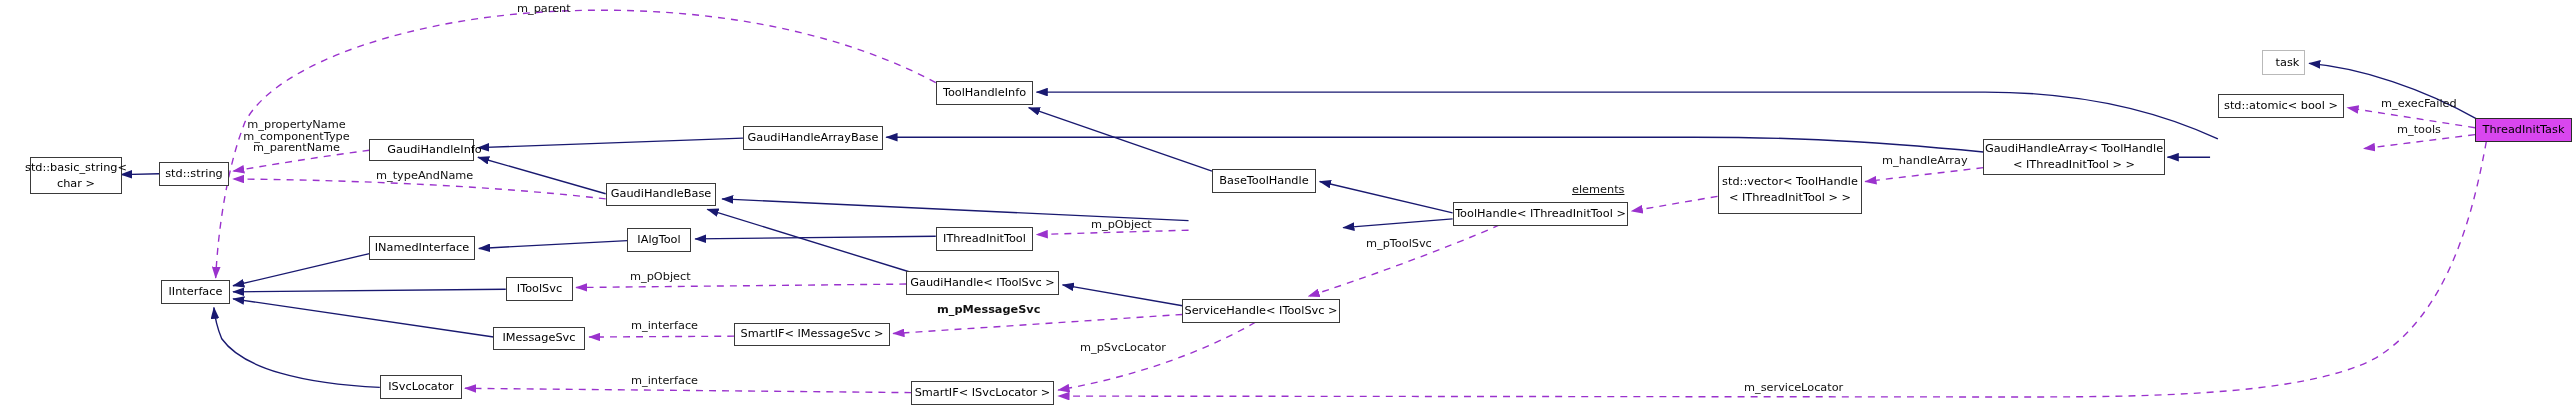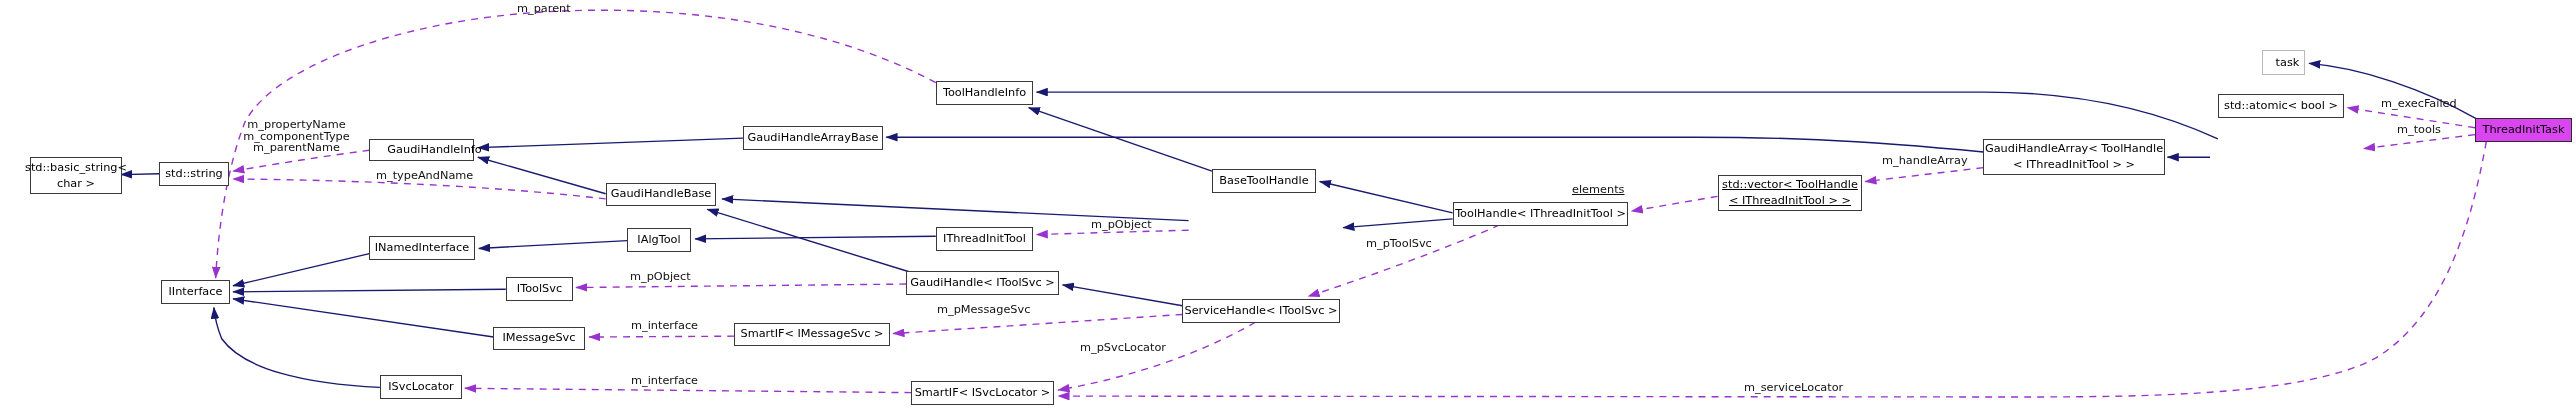--- a/index.html
+++ b/index.html
@@ -83,36 +83,36 @@
   <div class="node" style="left:369px;top:236px;width:106px;height:23.5px;">INamedInterface</div>
   <div class="node" style="left:627px;top:228px;width:64px;height:23.5px;text-align:right;">IAlgTool</div>
   <div class="node" style="left:506px;top:277px;width:67px;height:23.5px;">IToolSvc</div>
   <div class="node" style="left:906px;top:271px;width:153px;height:23.5px;">GaudiHandle&lt; IToolSvc &gt;</div>
   <div class="node" style="left:493px;top:327px;width:92px;height:22.6px;">IMessageSvc</div>
   <div class="node" style="left:734px;top:323px;width:156px;height:22.6px;">SmartIF&lt; IMessageSvc &gt;</div>
   <div class="node" style="left:380px;top:375px;width:82px;height:23.5px;">ISvcLocator</div>
   <div class="node" style="left:911px;top:381px;width:143px;height:23.5px;">SmartIF&lt; ISvcLocator &gt;</div>
   <div class="node" style="left:1182px;top:299px;width:158px;height:23.5px;">ServiceHandle&lt; IToolSvc &gt;</div>
   <div class="node" style="left:1453px;top:202px;width:175px;height:23.5px;">ToolHandle&lt; IThreadInitTool &gt;</div>
-  <div class="node" style="left:1718px;top:175px;width:144px;height:36px;text-decoration:underline;">std::vector&lt; ToolHandle
+  <div class="node" style="left:1718px;top:166px;width:144px;height:48px;">std::vector&lt; ToolHandle
 &lt; IThreadInitTool &gt; &gt;</div>
   <div class="node" style="left:1983px;top:139px;width:182px;height:36px;">GaudiHandleArray&lt; ToolHandle
 &lt; IThreadInitTool &gt; &gt;</div>
   <div class="node external" style="left:2262px;top:50px;width:43px;height:25px;">task</div>
   <div class="node" style="left:2218px;top:94px;width:126px;height:23.5px;">std::atomic&lt; bool &gt;</div>
   <div class="node root" style="left:2475px;top:118px;width:97px;height:23.5px;">ThreadInitTask</div>
 
   <div class="elabel" style="left:517px;top:1.7px;">m_parent</div>
   <div class="elabel center" style="left:242px;top:119px;width:109px;">m_propertyName
 m_componentType
 m_parentName</div>
   <div class="elabel" style="left:376px;top:169px;">m_typeAndName</div>
   <div class="elabel" style="left:1091px;top:218px;">m_pObject</div>
   <div class="elabel" style="left:630px;top:270px;">m_pObject</div>
-  <div class="elabel" style="left:937px;top:303px;">m_pMessageSvc</div>
+  <div class="elabel" style="left:937px;top:303px;font-weight:bold;">m_pMessageSvc</div>
   <div class="elabel" style="left:631px;top:319px;">m_interface</div>
   <div class="elabel" style="left:631px;top:374px;">m_interface</div>
   <div class="elabel" style="left:1080px;top:341px;">m_pSvcLocator</div>
   <div class="elabel" style="left:1366px;top:237px;">m_pToolSvc</div>
   <div class="elabel" style="left:1572px;top:183px;text-decoration:underline;">elements</div>
   <div class="elabel" style="left:1882px;top:154px;">m_handleArray</div>
   <div class="elabel" style="left:2381px;top:97px;">m_execFailed</div>
   <div class="elabel" style="left:2397px;top:123px;">m_tools</div>
   <div class="elabel" style="left:1744px;top:381px;">m_serviceLocator</div>
 

